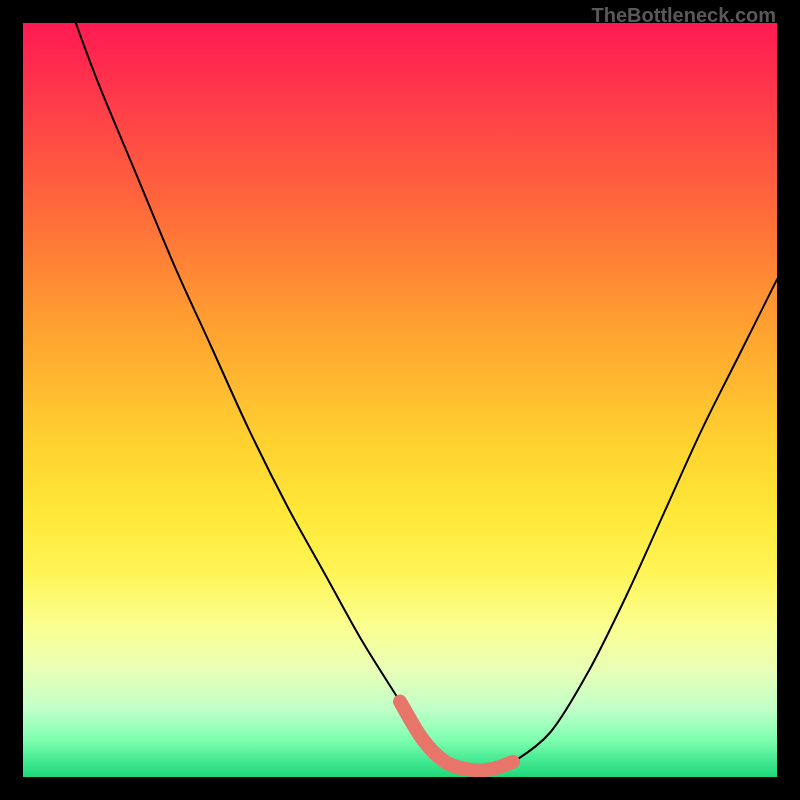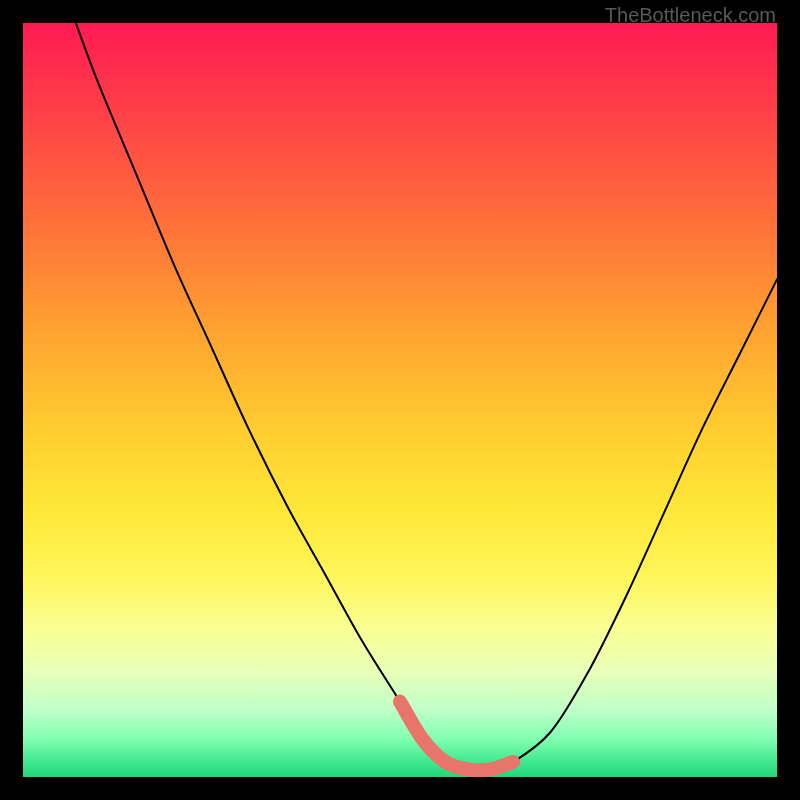--- a/index.html
+++ b/index.html
@@ -37,21 +37,21 @@
       #20d878 100%
     );
   }
   .watermark {
     position: absolute;
     top: 4px;
     right: 24px;
     font-family: Arial, Helvetica, sans-serif;
     font-size: 20px;
     color: #595959;
-    font-weight: 400;
+    font-weight: 700;
     z-index: 3;
   }
   svg.curves {
     position: absolute;
     left: 0;
     top: 0;
     width: 754px;
     height: 754px;
   }
 </style>

